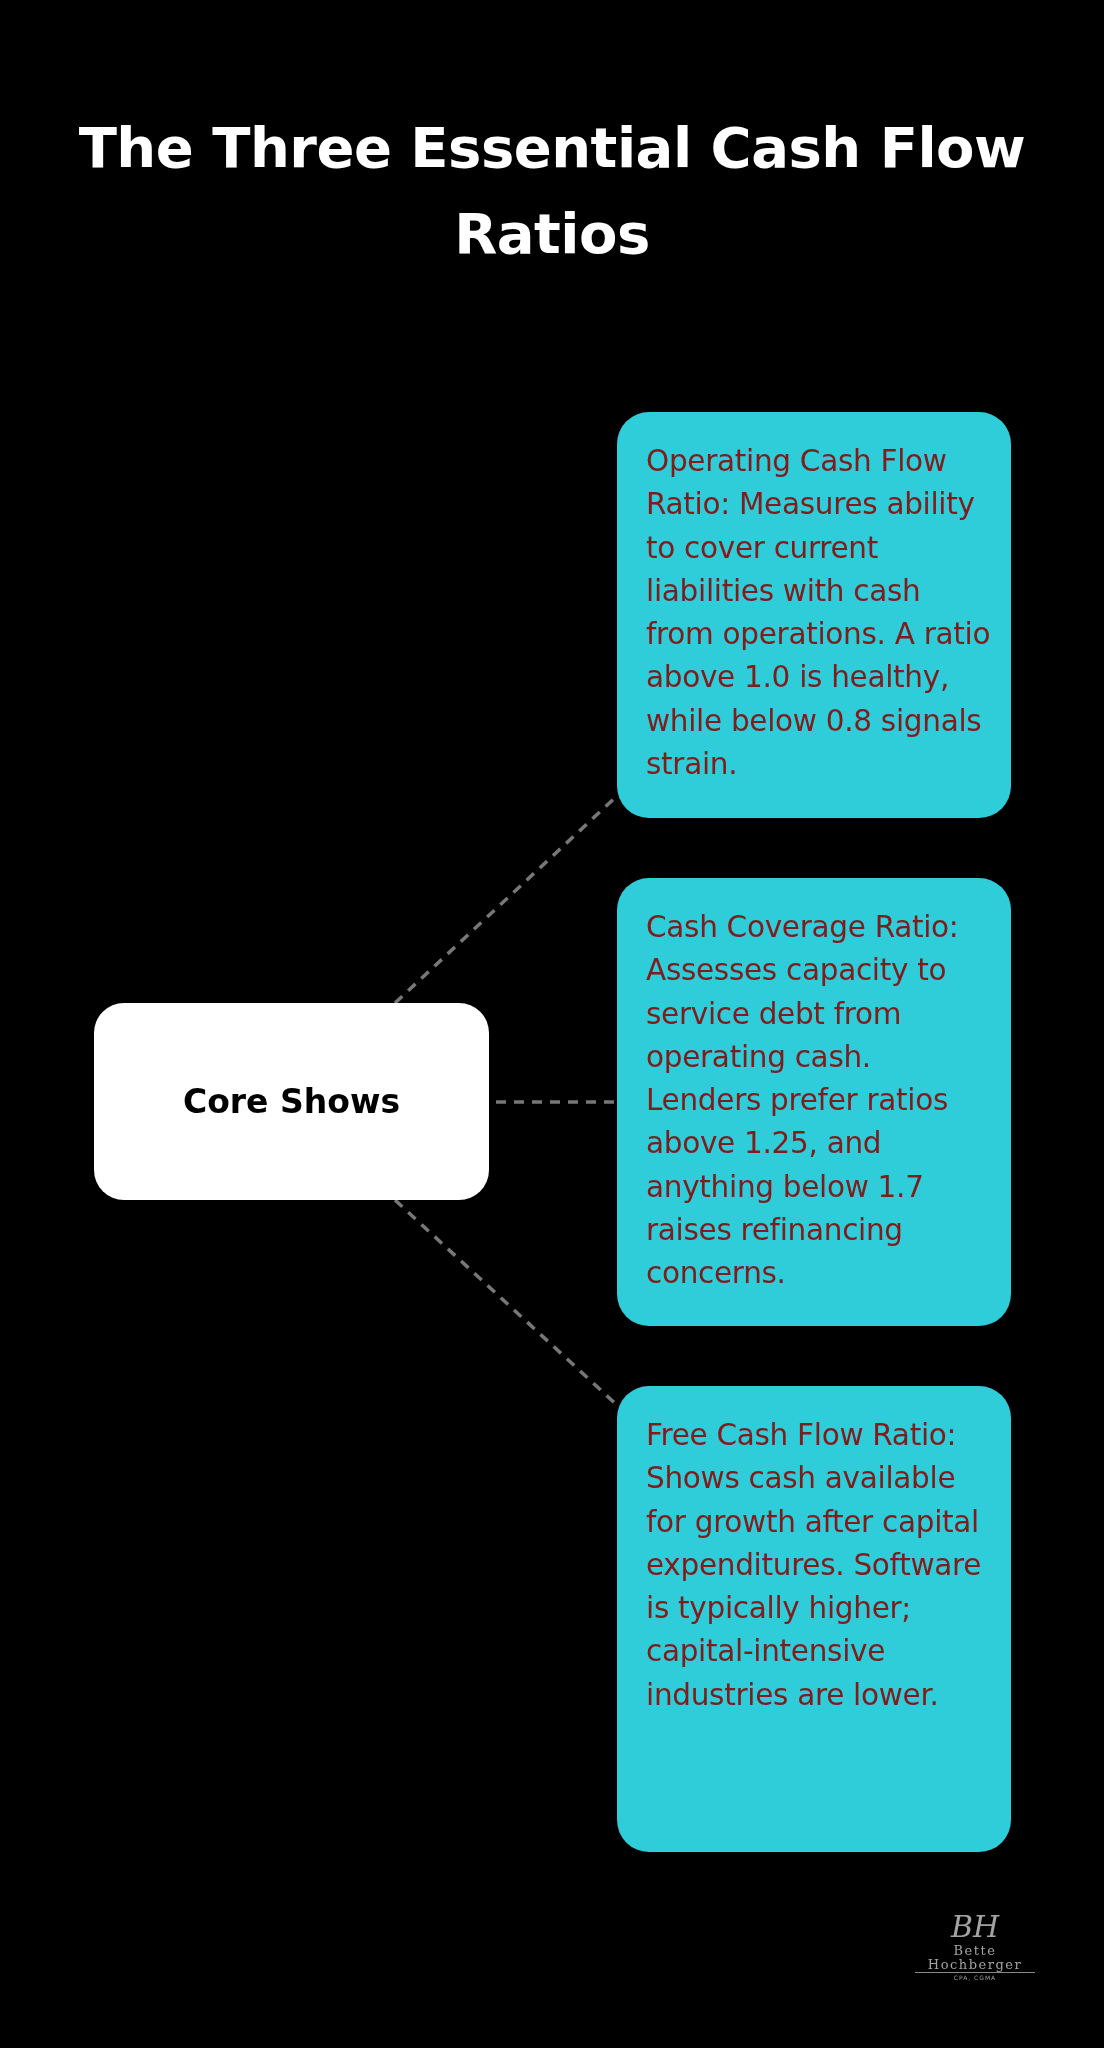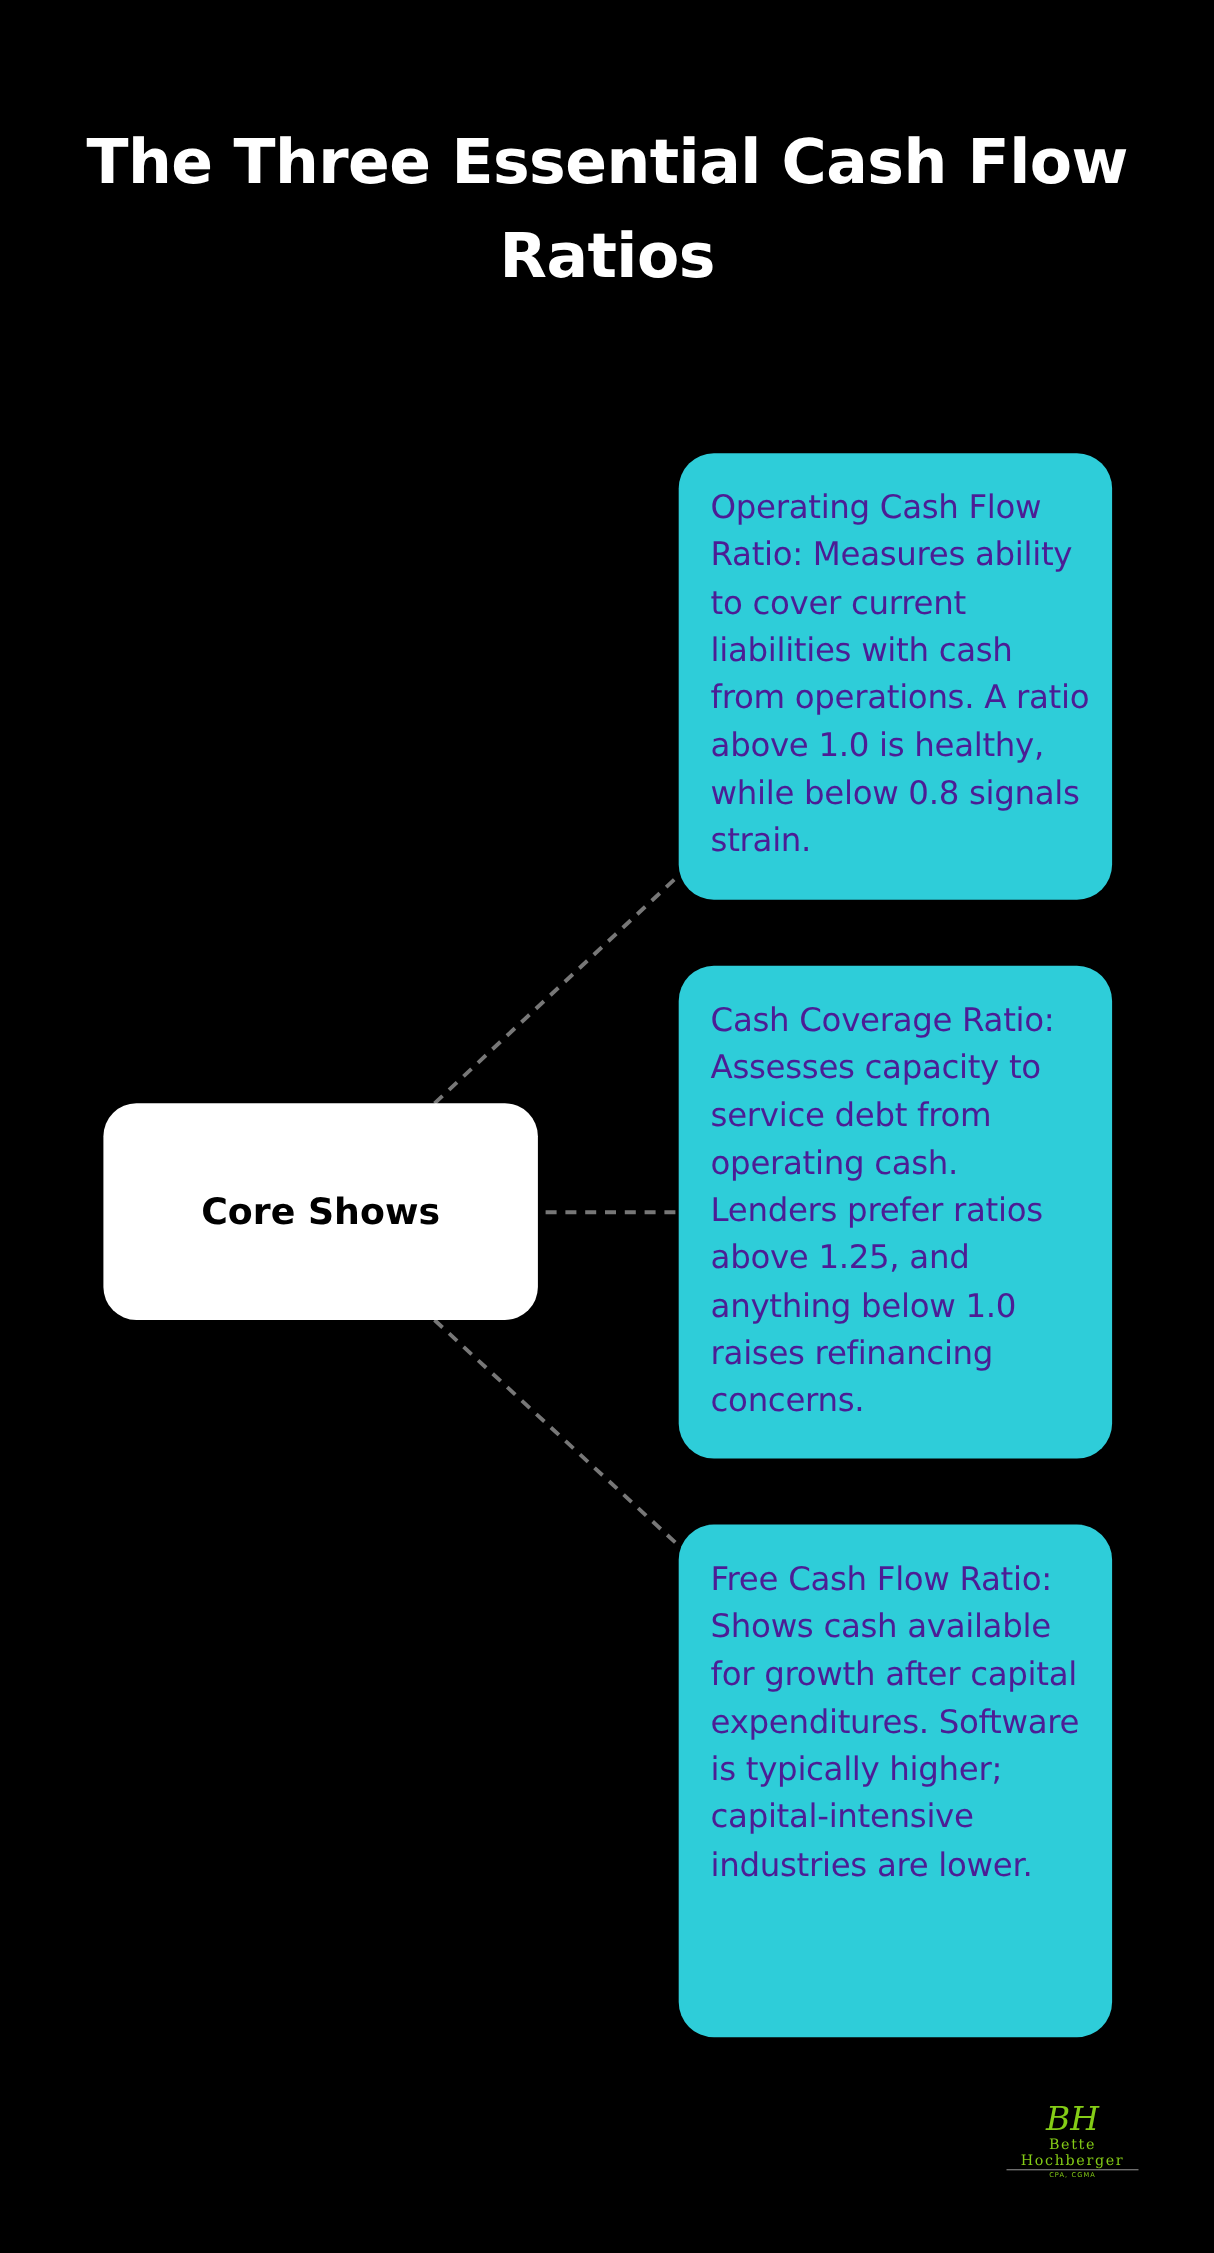--- a/index.html
+++ b/index.html
@@ -3,22 +3,22 @@
   <meta charset="utf-8">
   <style>
     html, body { margin: 0; padding: 0; }
     body { width: 1104px; height: 2048px; background: #000000; position: relative; overflow: hidden; font-family: "DejaVu Sans", sans-serif; }
     .title { position: absolute; left: 0; top: 105px; width: 1104px; text-align: center; color: #ffffff; font-weight: bold; font-size: 56px; line-height: 86px; letter-spacing: -0.5px; }
     .title .t-inner { display: inline-block; width: 1000px; }
     svg.connectors { position: absolute; left: 0; top: 0; }
     .center-node { position: absolute; left: 94px; top: 1003px; width: 395px; height: 197px; background: #ffffff; border-radius: 30px; display: flex; align-items: center; justify-content: center; }
     .center-node span { font-weight: bold; font-size: 33px; color: #000000; }
     .card { position: absolute; left: 617px; width: 394px; background: #2ecdd9; border-radius: 32px; box-sizing: border-box; padding: 28px 20px 0 29px; }
-    .card p { margin: 0; font-size: 29.5px; line-height: 43.3px; color: #4c1d95; letter-spacing: -0.3px; }
-    .logo { position: absolute; left: 905px; top: 1910px; width: 140px; height: 72px; color: #84cc16; text-align: center; }
+    .card p { margin: 0; font-size: 29.5px; line-height: 43.3px; color: #7f1d1d; letter-spacing: -0.3px; }
+    .logo { position: absolute; left: 905px; top: 1910px; width: 140px; height: 72px; color: #a3a3a3; text-align: center; }
     .logo .mono { font-family: "DejaVu Serif", serif; font-style: italic; font-size: 30px; line-height: 34px; }
     .logo .name { font-family: "DejaVu Serif", serif; font-size: 13px; letter-spacing: 1.5px; line-height: 14px; }
     .logo .cred { font-size: 6px; letter-spacing: 1px; border-top: 1px solid #888; margin: 0 10px; line-height: 9px; }
   </style>
 </head>
 <body>
 
 <div class="title"><span class="t-inner">The Three Essential Cash Flow Ratios</span></div>
 
 <svg class="connectors" width="1104" height="2048">
@@ -28,21 +28,21 @@
 </svg>
 
 <div class="center-node">
   <span>Core Shows</span>
 </div>
 
 <div class="card" style="top:412px;height:406px;">
   <p>Operating Cash Flow Ratio: Measures ability to cover current liabilities with cash from operations. A ratio above 1.0 is healthy, while below 0.8 signals strain.</p>
 </div>
 <div class="card" style="top:878px;height:448px;">
-  <p>Cash Coverage Ratio: Assesses capacity to service debt from operating cash. Lenders prefer ratios above 1.25, and anything below 1.0 raises refinancing concerns.</p>
+  <p>Cash Coverage Ratio: Assesses capacity to service debt from operating cash. Lenders prefer ratios above 1.25, and anything below 1.7 raises refinancing concerns.</p>
 </div>
 <div class="card" style="top:1386px;height:466px;">
   <p>Free Cash Flow Ratio: Shows cash available for growth after capital expenditures. Software is typically higher; capital-intensive industries are lower.</p>
 </div>
 
 <div class="logo">
   <div class="mono">BH</div>
   <div class="name">Bette Hochberger</div>
   <div class="cred">CPA, CGMA</div>
 </div>

